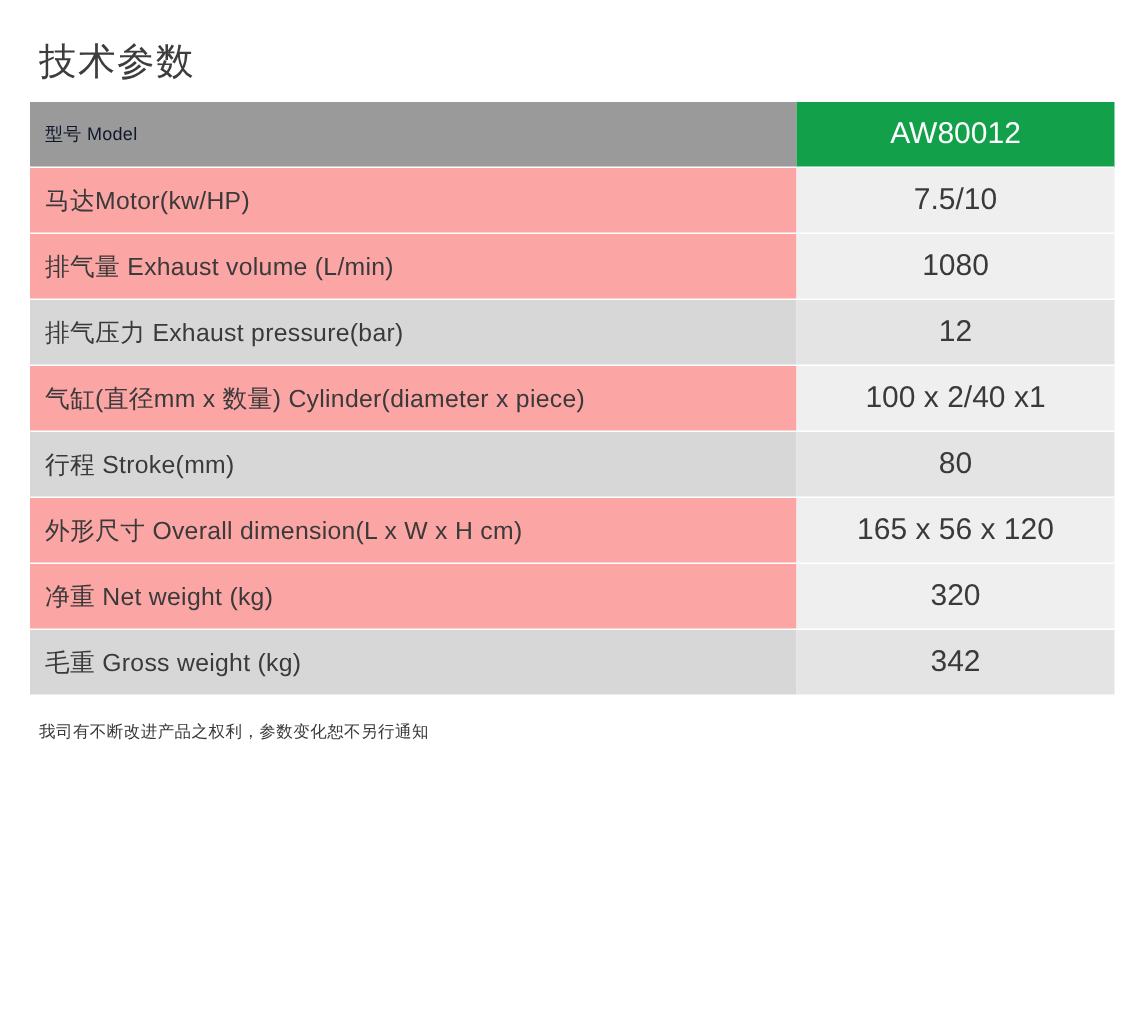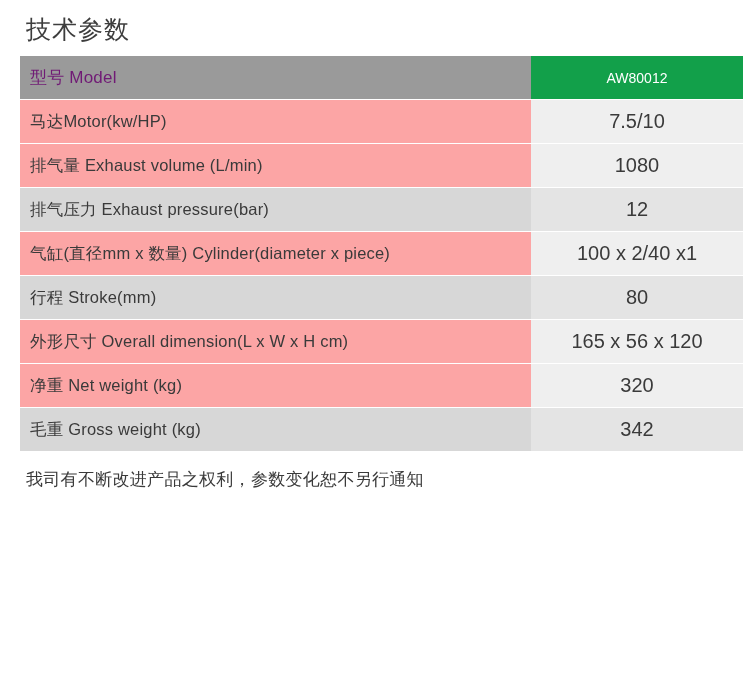--- a/index.html
+++ b/index.html
@@ -12,21 +12,21 @@
     background: #ffffff;
     font-family: "Liberation Sans", sans-serif;
     color: #333333;
     overflow: hidden;
   }
   .page {
     width: 750px;
     height: 674px;
     position: relative;
     box-sizing: border-box;
-    padding: 0 20px;
+    padding: 12px 20px;
   }
   .title {
     font-size: 25px;
     color: #3d3d3d;
     font-weight: 400;
     letter-spacing: 1px;
     padding: 14px 6px 12px 6px;
     line-height: 1.2;
   }
   table.spec {
@@ -49,34 +49,34 @@
     overflow: hidden;
   }
   td.value {
     width: 210px;
     text-align: center;
     font-size: 20px;
     color: #3a3a3a;
   }
   tr.header td.label {
     background: #9a9a9a;
-    color: #701a75;
-    font-size: 17px;
+    color: #0f172a;
+    font-size: 12px;
   }
   tr.header td.value {
     background: #12a04a;
     color: #ffffff;
-    font-size: 14px;
+    font-size: 20px;
   }
   tr.odd td.label { background: #fca5a5; }
   tr.odd td.value { background: #efefef; }
   tr.even td.label { background: #d7d7d7; }
   tr.even td.value { background: #e4e4e4; }
   .footnote {
-    font-size: 17px;
+    font-size: 11px;
     color: #3a3a3a;
     padding: 16px 6px 0 6px;
     letter-spacing: 0.3px;
   }
 </style>
 </head>
 <body>
 
 <div class="page">
 

